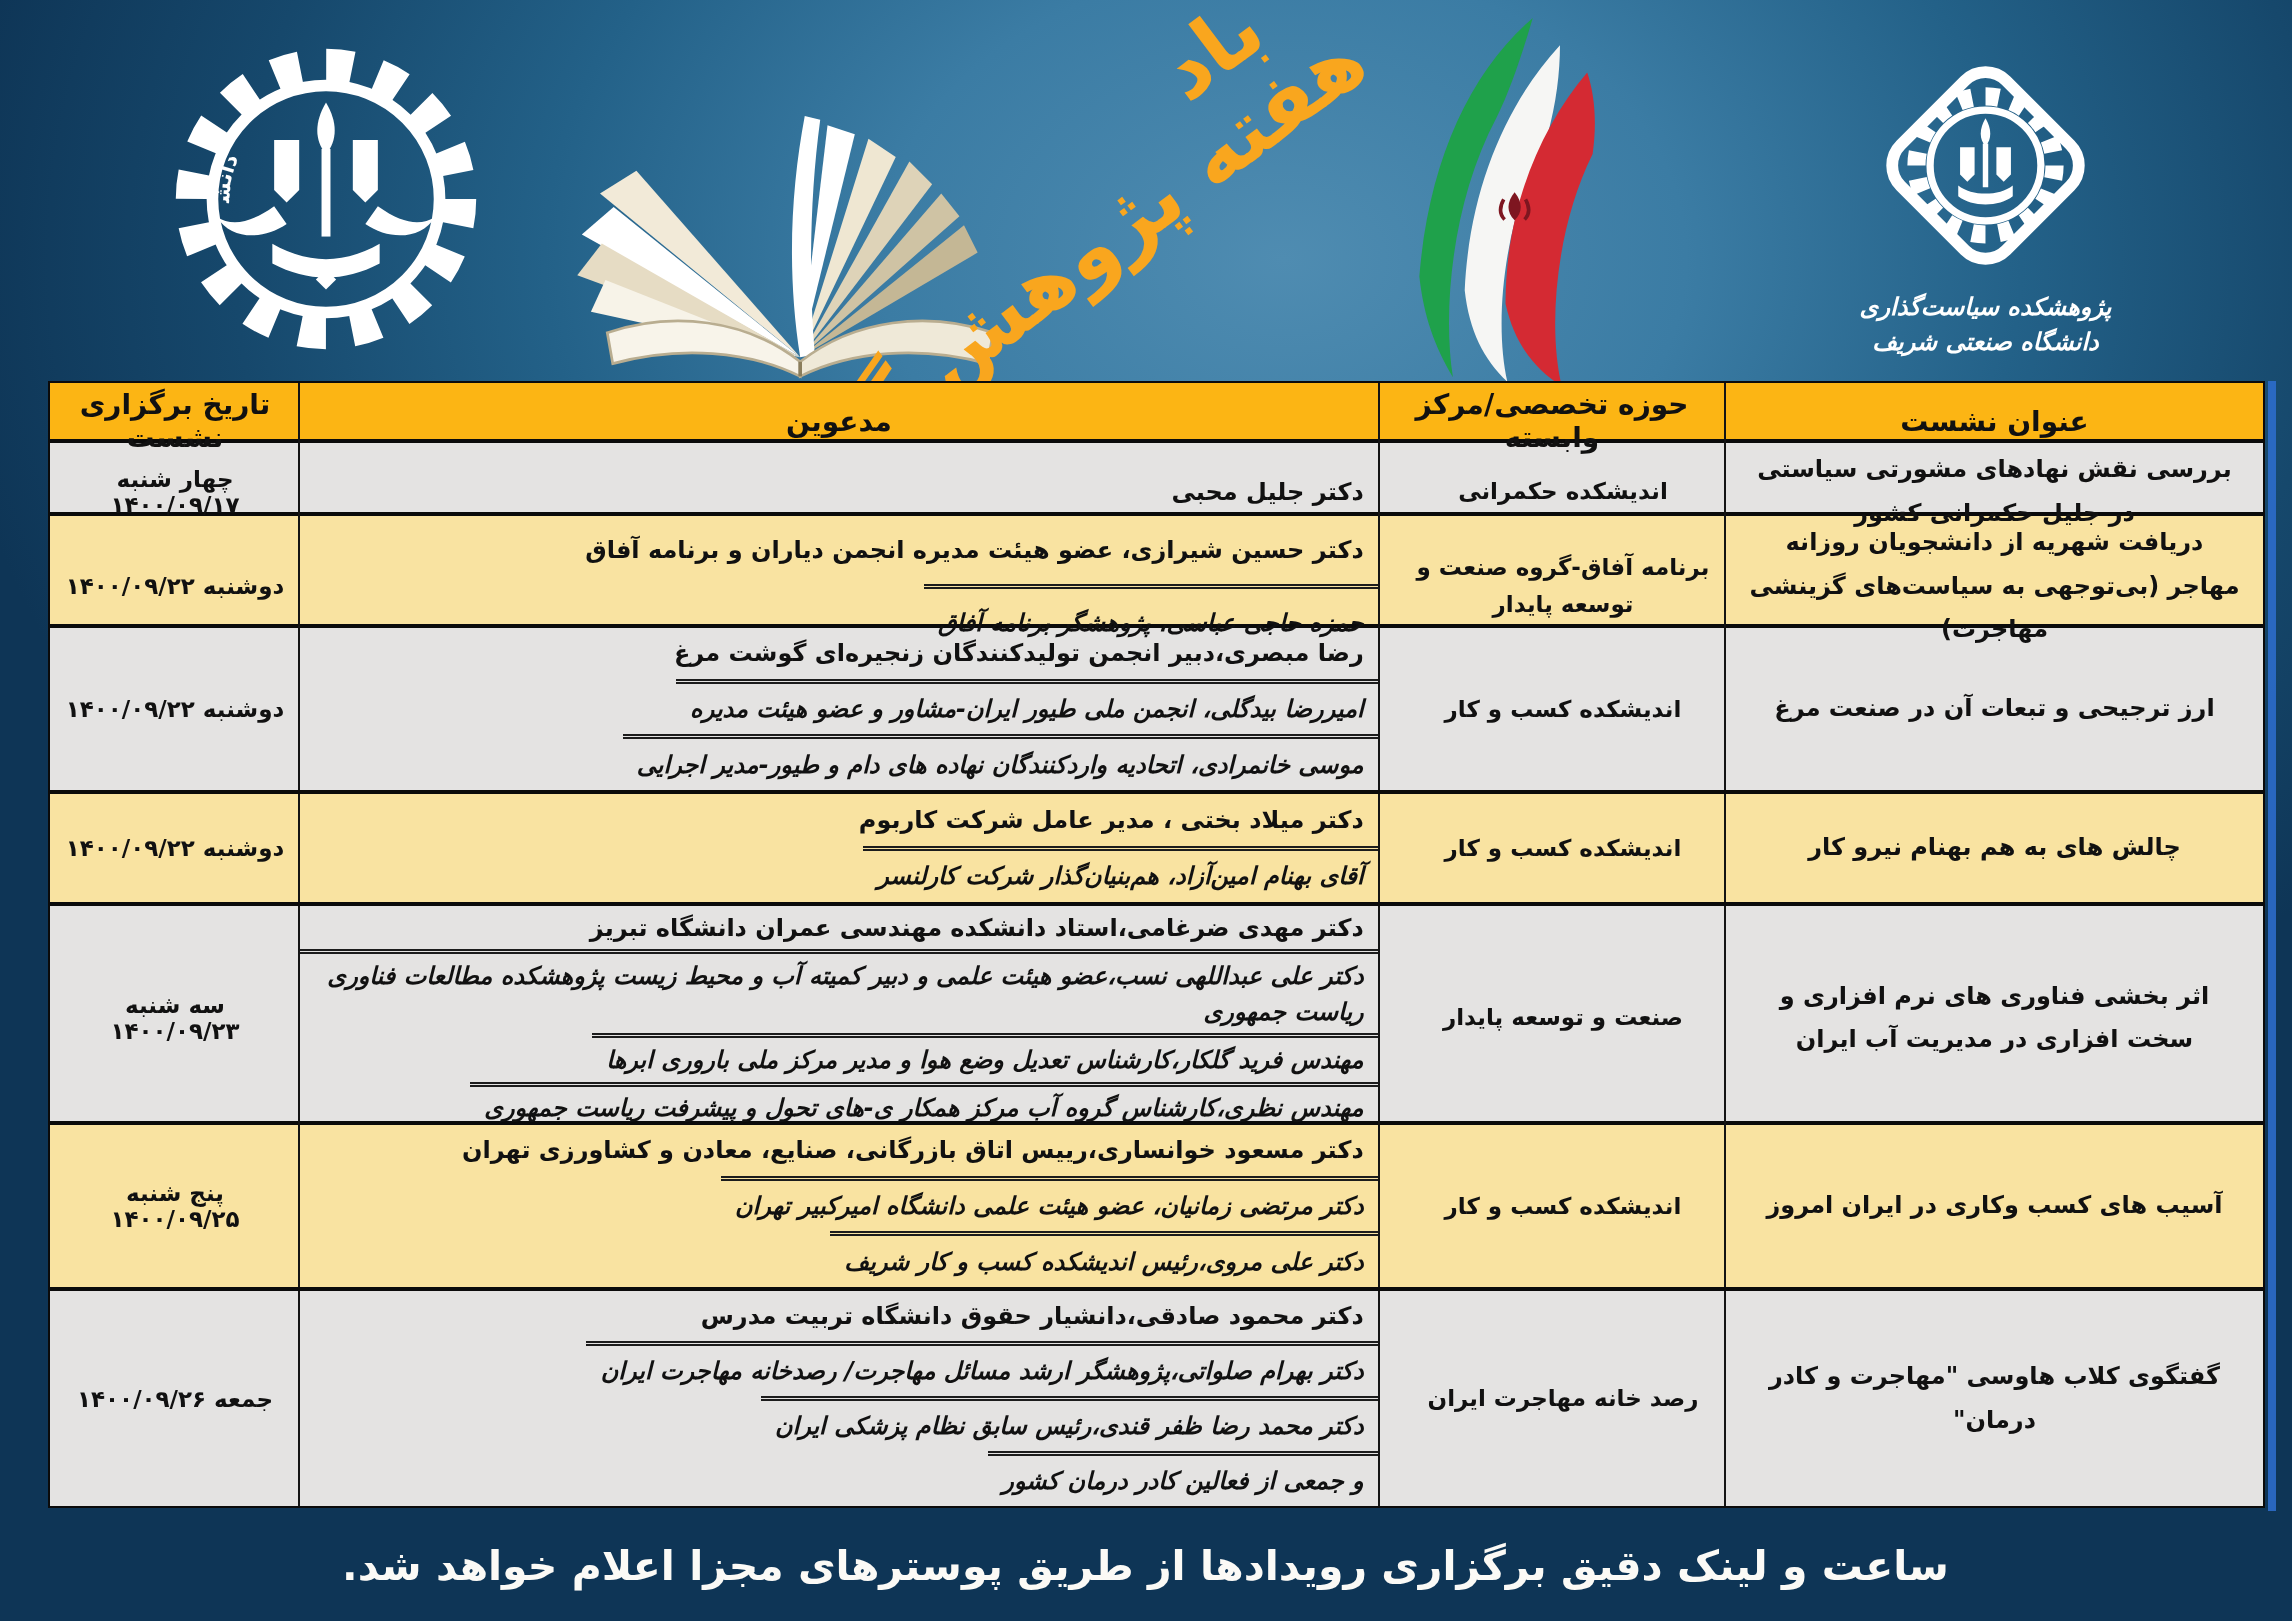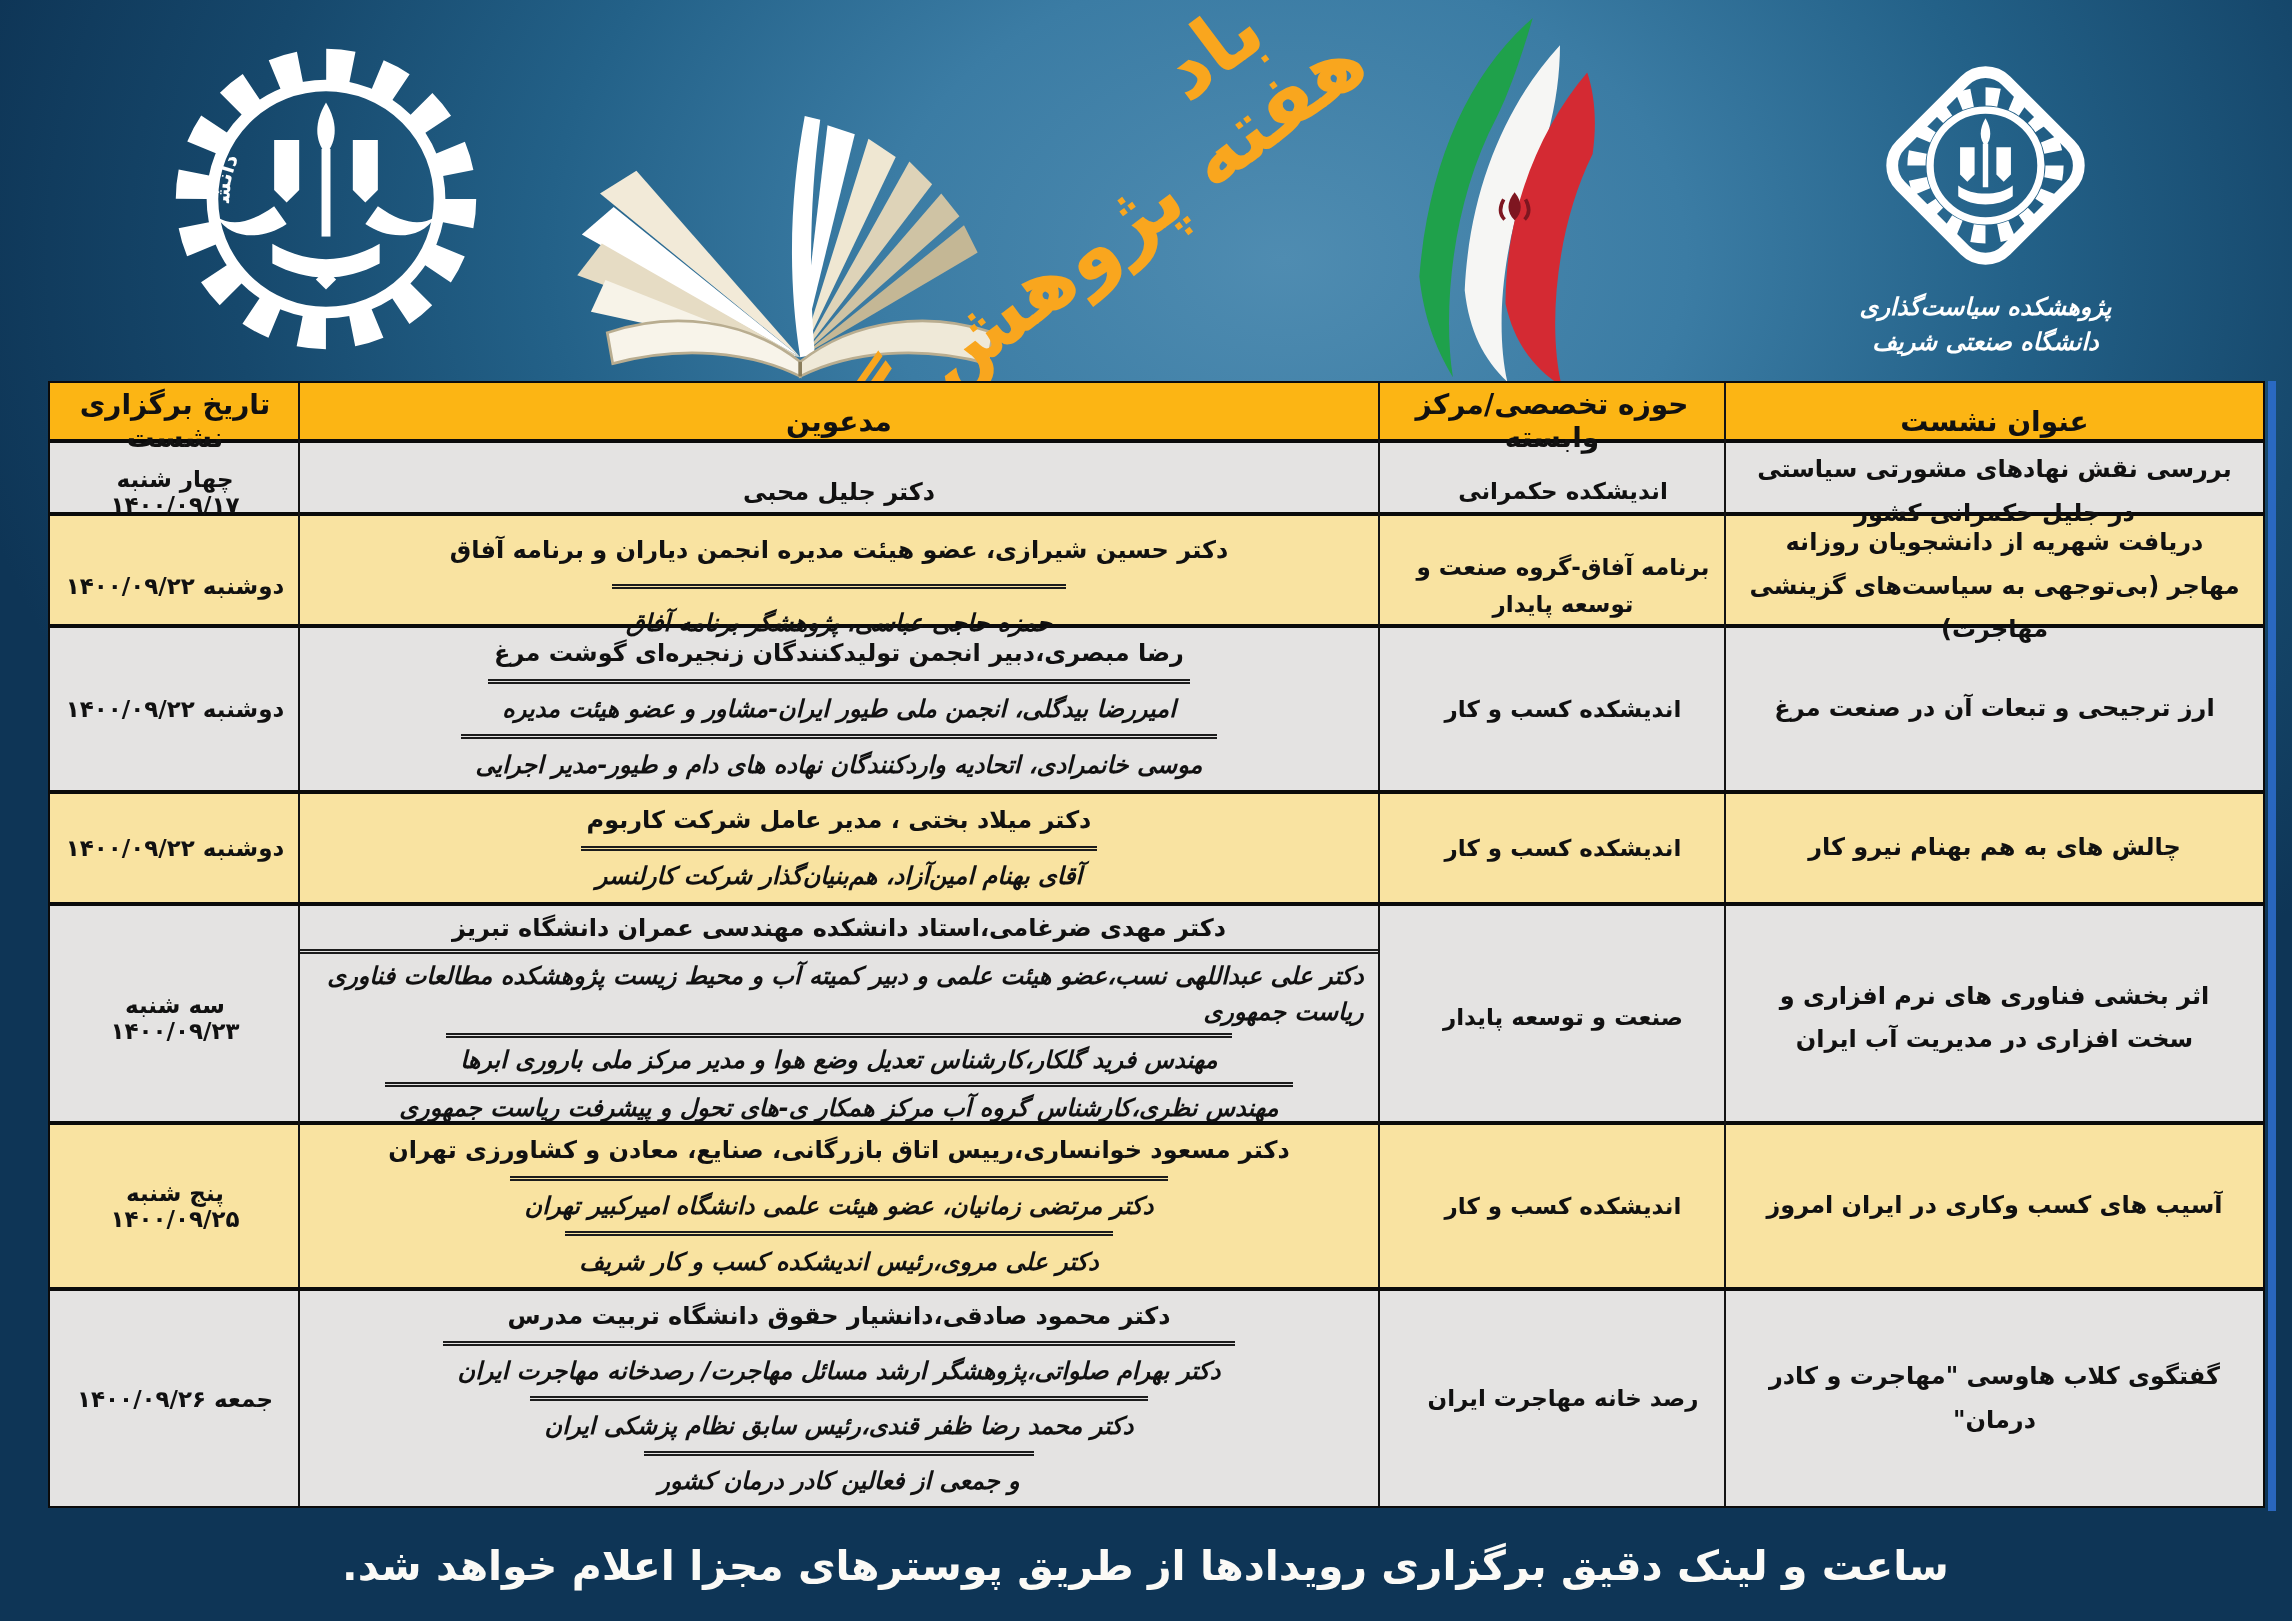--- a/index.html
+++ b/index.html
@@ -38,21 +38,21 @@
   .cell{box-sizing:border-box;display:flex;align-items:center;justify-content:center;text-align:center;padding:5.4px 9px;}
   .cell:not(:first-child){border-inline-start:2.7px solid #141414;}
   .thead{height:56px;background:#fcb514;}
   .thead .cell{font-size:28px;}
   .tone-gray{background:#e4e3e2;}
   .tone-cream{background:#f9e3a1;}
   .r1{height:73px;} .r2{height:112px;} .r3{height:166px;} .r4{height:112px;}
   .r5{height:219px;} .r6{height:166px;} .r7{height:219px;}
   .cell-title{font-size:24px;line-height:1.8;padding:5.4px 23px;}
   .cell-center{font-size:23px;line-height:1.6;padding-left:31px;}
-  .cell-guests{flex-direction:column;align-items:center;padding:0;}
+  .cell-guests{flex-direction:column;align-items:flex-start;padding:0;}
   .guest{
     flex:1;display:flex;align-items:center;justify-content:flex-start;
     padding:3.6px 14.3px;font-size:24px;box-sizing:border-box;text-align:right;line-height:1.5;
   }
   .guest + .guest{border-top:5.4px double #1c1c1c;font-style:italic;}
   .cell-date{font-size:23px;}
   
   .footer{
     position:absolute;left:0;top:1511px;width:100%;height:110px;
     display:flex;align-items:center;justify-content:center;

